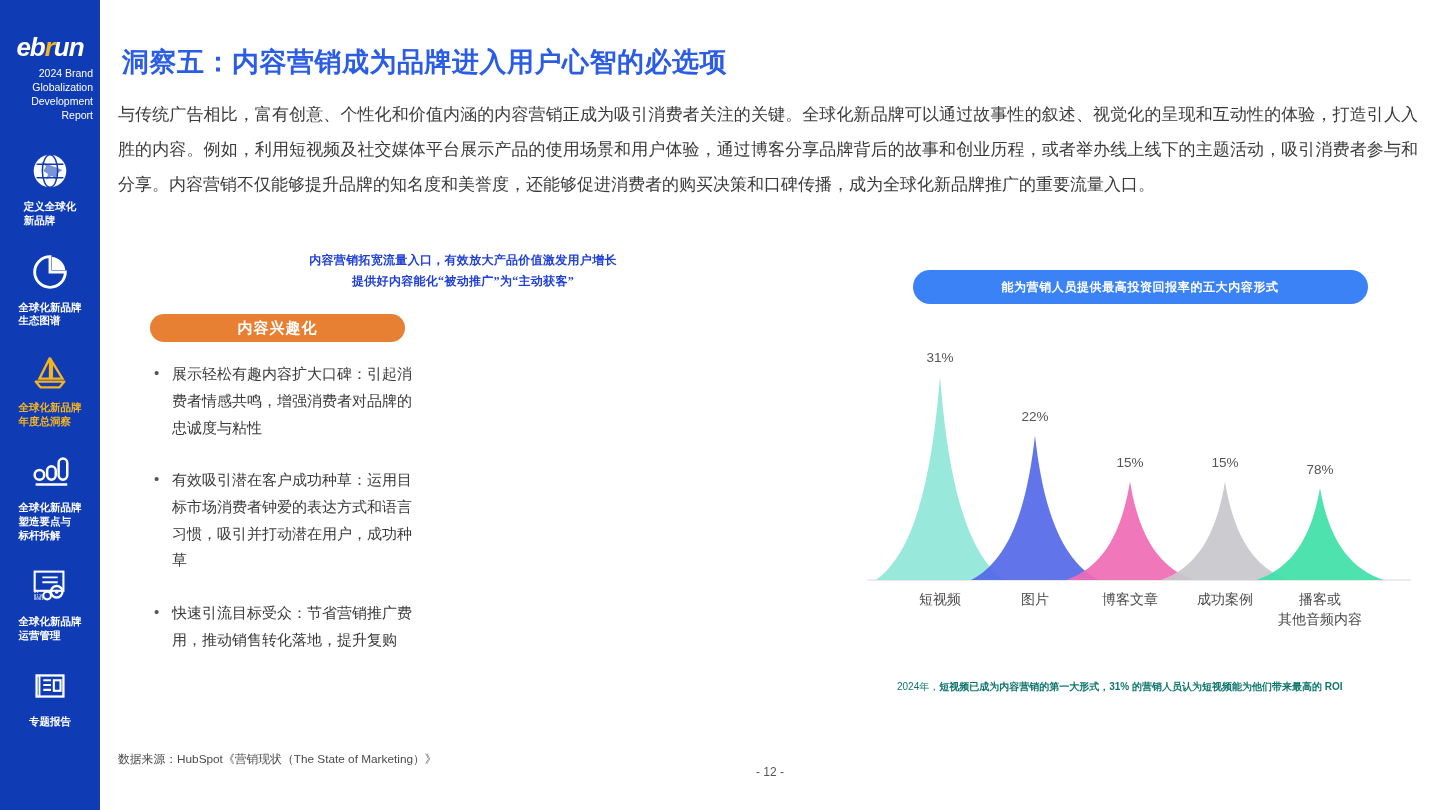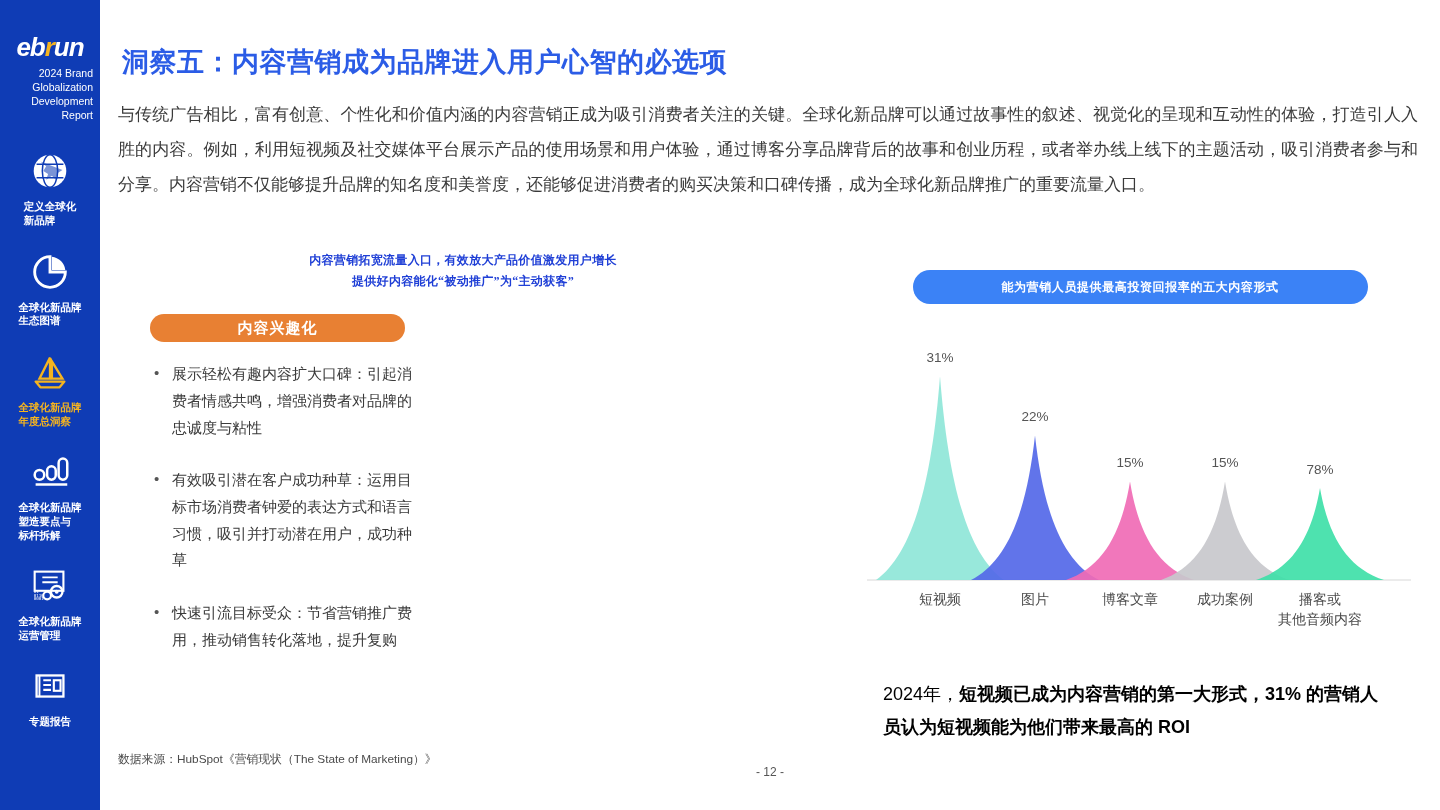--- a/index.html
+++ b/index.html
@@ -107,22 +107,22 @@
   .val-label {
     position: absolute; font-size: 13.5px; color: #555;
     transform: translateX(-50%); white-space: nowrap; text-align: right;
   }
   .cat-label {
     position: absolute; font-size: 14px; color: #4a4a4a;
     transform: translateX(-50%); text-align: center;
     line-height: 1.42; white-space: pre-line;
   }
   .chart-note {
-    position: absolute; left: 28px; top: 408px; width: 500px;
-    font-size: 18px; line-height: 1.86; color: #000000;
+    position: absolute; left: 42px; top: 408px; width: 500px;
+    font-size: 10px; line-height: 1.86; color: #0f766e;
   }
   .chart-note b { font-weight: 700; }
 </style>
 </head>
 <body>
 
 <div class="page">
 
   <div class="sidebar">
     <div class="brand-logo">

